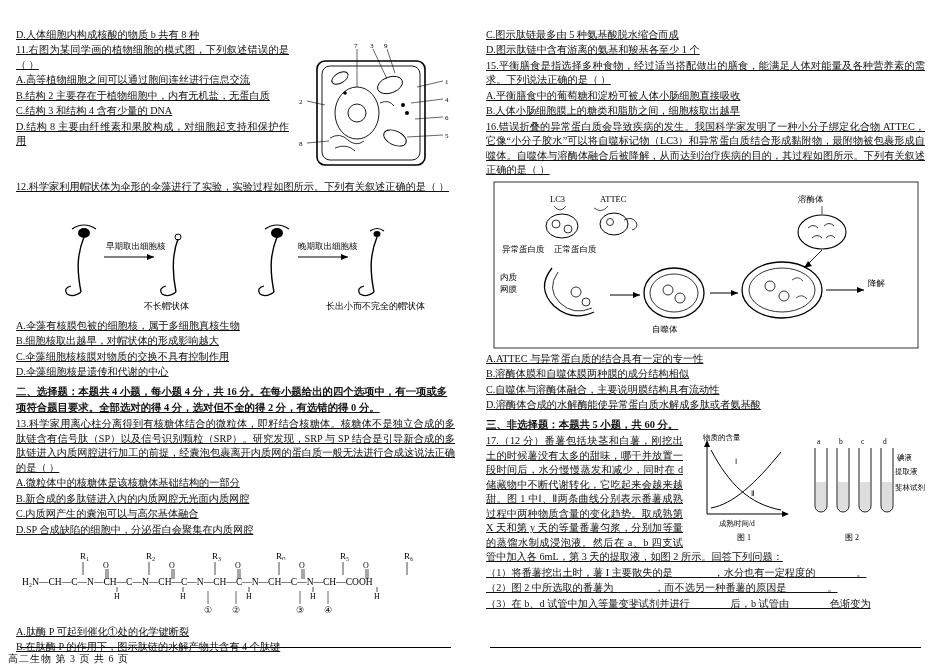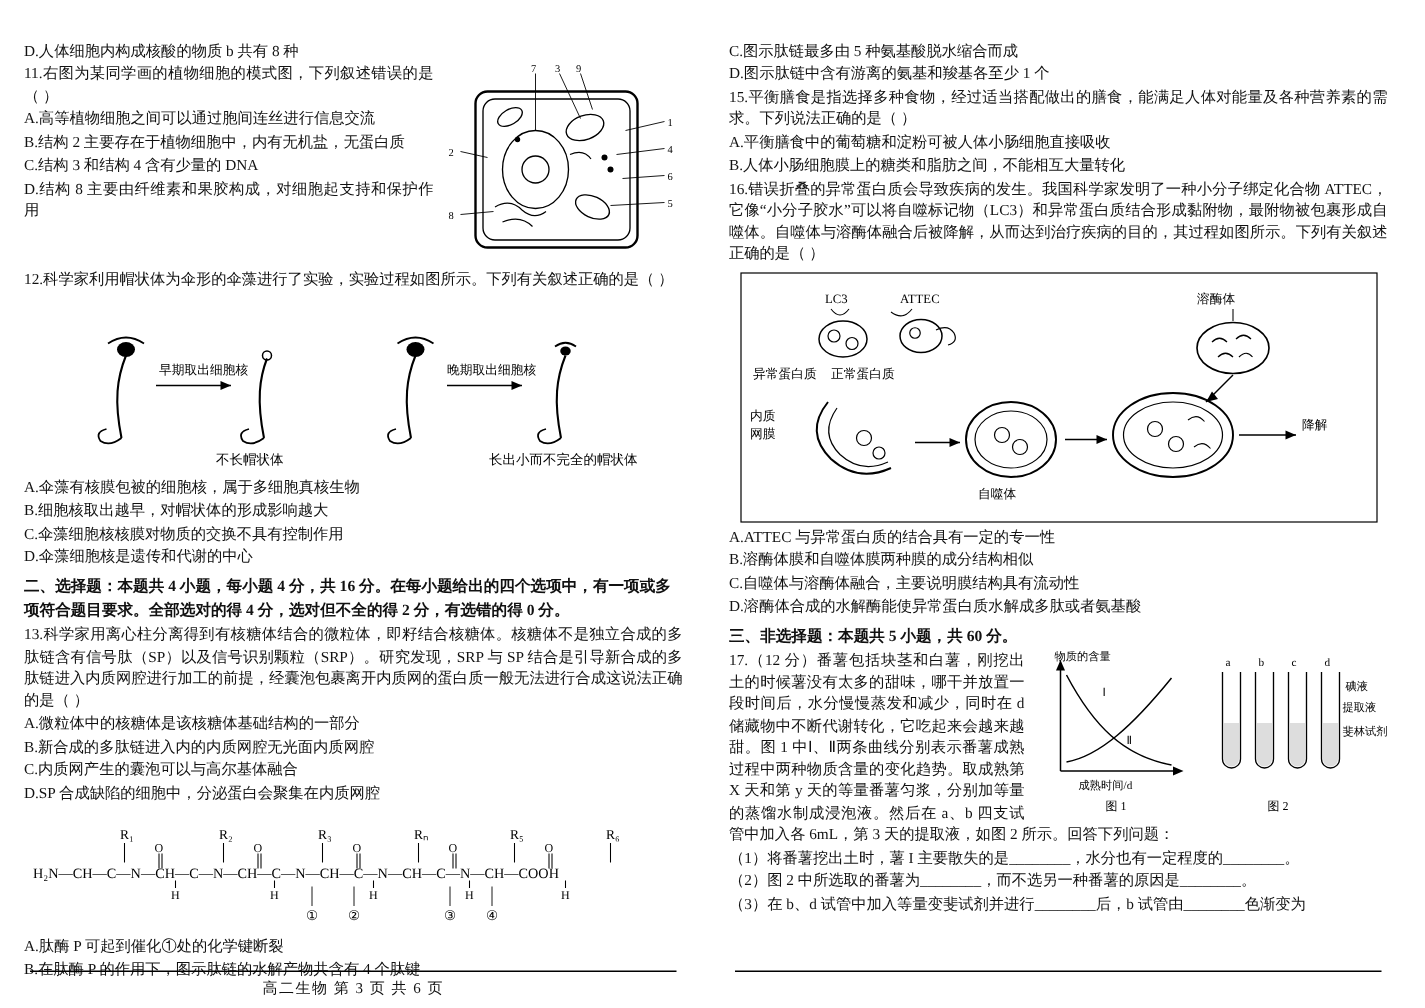--- a/index.html
+++ b/index.html
@@ -14,20 +14,21 @@
     position:relative;
     width:950px;height:672px;
   }
   .col{
     position:absolute;
     top:0;
     width:455px;
     height:672px;
     padding:28px 8px 0 8px;
     box-sizing:border-box;
+    text-decoration:underline;
   }
   .col-left{left:8px;}
   .col-right{left:478px;}
   .q{
     font-size:10.2px;
     line-height:1.42;
     text-align:justify;
     margin-bottom:1px;
   }
   .sec-title{
@@ -35,21 +36,20 @@
     font-weight:bold;
     line-height:1.5;
     margin:4px 0 2px 0;
   }
   .footer{
     position:absolute;
     bottom:6px;
     font-size:10px;
     letter-spacing:1px;
     width:100%;
-    text-align:center;
   }
   .footer-left{left:0;}
   .footer-right{left:0;}
   .rule{
     position:absolute;
     left:12px;right:12px;
     bottom:24px;
     border-top:1px solid #000;
     height:0;
   }
@@ -235,21 +235,21 @@
     <div class="footer footer-left">高二生物   第 3 页 共 6 页</div>
   </div>
 
   <div class="col col-right">
 
     <div class="q">C.图示肽链最多由 5 种氨基酸脱水缩合而成</div>
     <div class="q">D.图示肽链中含有游离的氨基和羧基各至少 1 个</div>
 
     <div class="q">15.平衡膳食是指选择多种食物，经过适当搭配做出的膳食，能满足人体对能量及各种营养素的需求。下列说法正确的是（        ）</div>
     <div class="q">A.平衡膳食中的葡萄糖和淀粉可被人体小肠细胞直接吸收</div>
-    <div class="q">B.人体小肠细胞膜上的糖类和脂肪之间，不能相互大量转化</div>
+    <div class="q">B.人体小肠细胞膜上的糖类和脂肪之间，细胞核取出越早</div>
 
     <div class="q">16.错误折叠的异常蛋白质会导致疾病的发生。我国科学家发明了一种小分子绑定化合物 ATTEC，它像“小分子胶水”可以将自噬标记物（LC3）和异常蛋白质结合形成黏附物，最附物被包裹形成自噬体。自噬体与溶酶体融合后被降解，从而达到治疗疾病的目的，其过程如图所示。下列有关叙述正确的是（        ）</div>
 
     <div class="figwrap">
       <svg width="428" height="170" viewBox="0 0 428 170" class="fig-cell">
         <rect x="2" y="2" width="424" height="166" fill="none" stroke="#000" stroke-width="0.8"></rect>
 
         <text x="58" y="22" font-size="8.5" font-family="Liberation Serif, serif">LC3</text>
         <text x="108" y="22" font-size="8.5" font-family="Liberation Serif, serif">ATTEC</text>
         <path d="M62,26 q6,8 12,0" fill="none" stroke="#000" stroke-width="0.7"></path>

